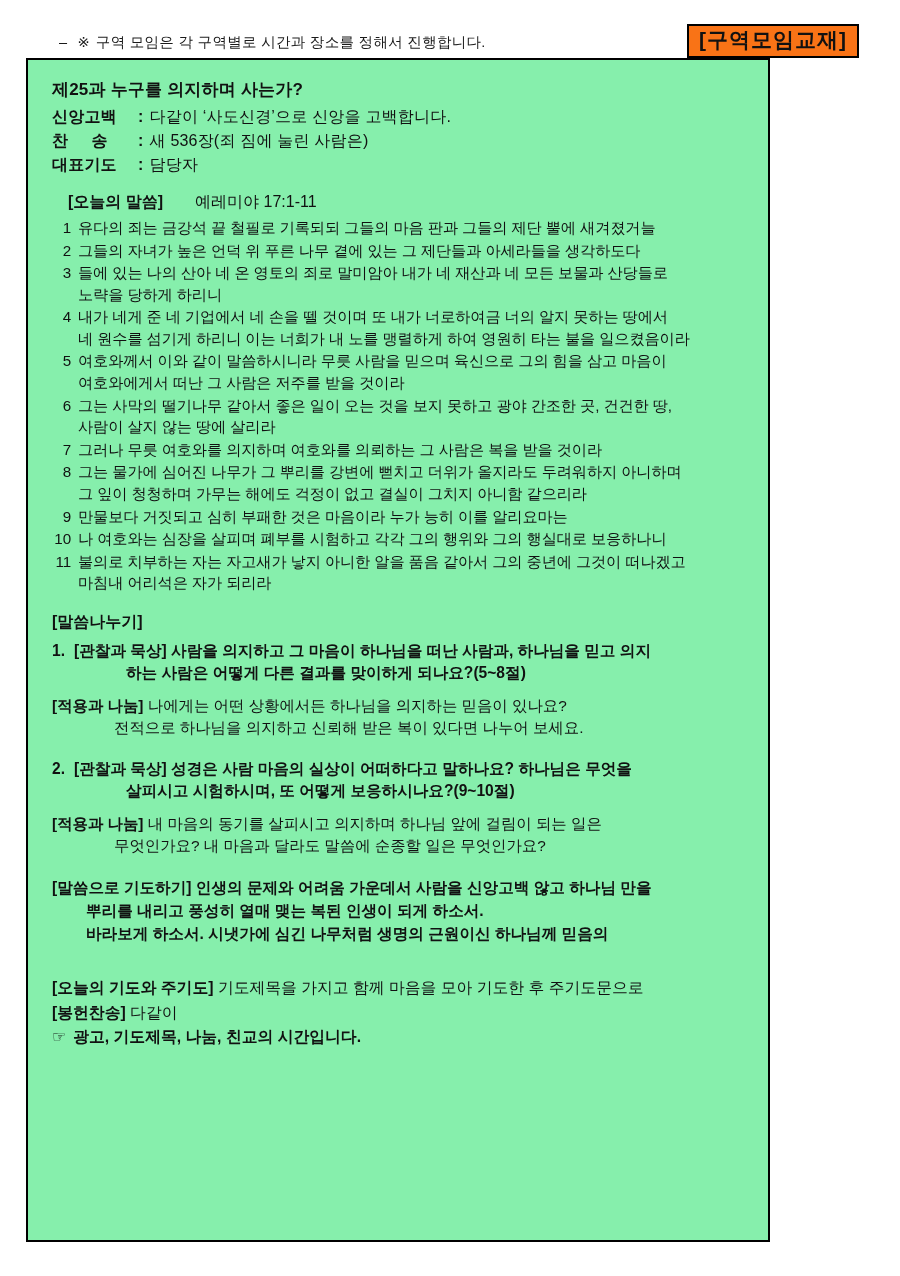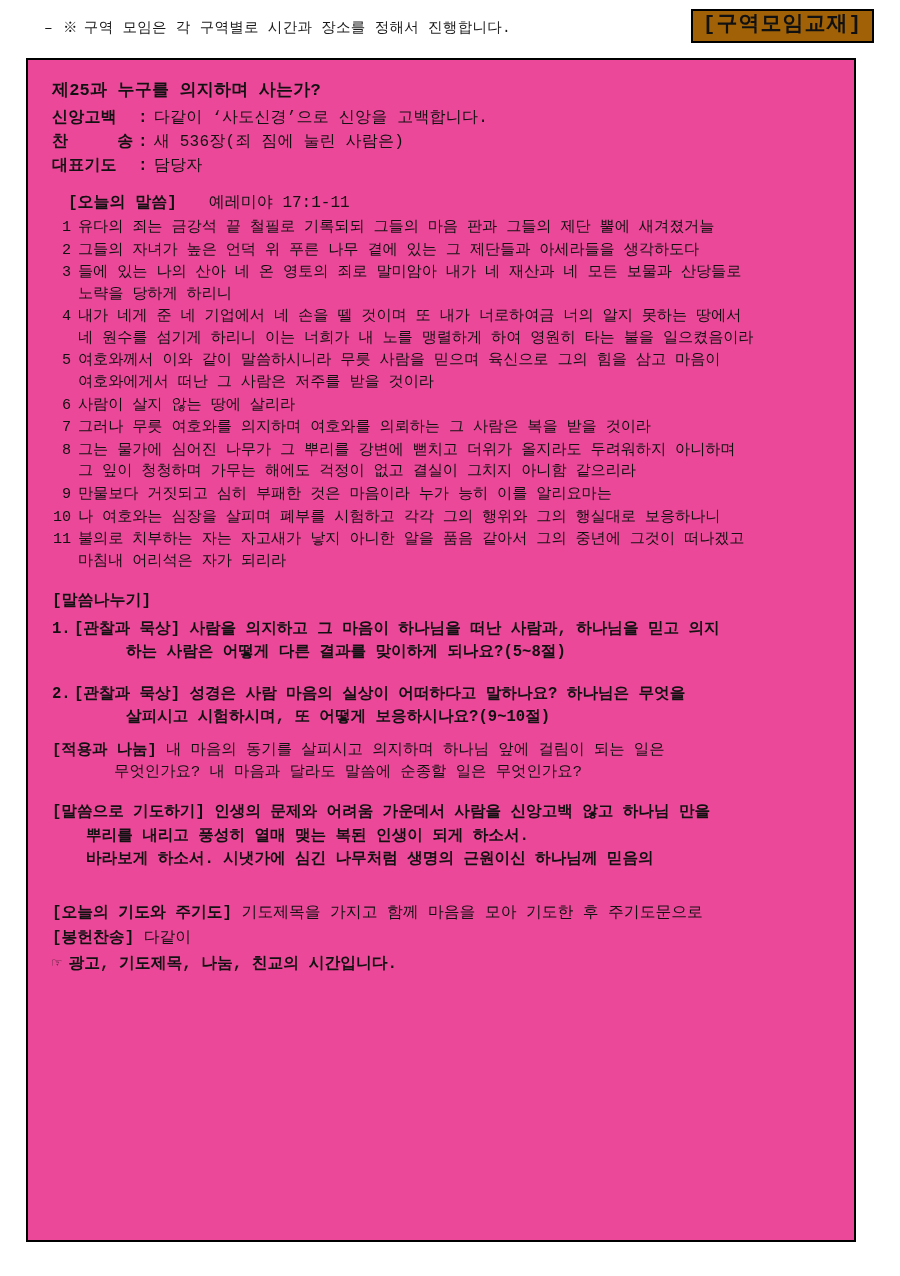--- a/index.html
+++ b/index.html
@@ -13,22 +13,21 @@
     font-family: "Liberation Sans", "DejaVu Sans", sans-serif;
     color: #111;
     position: relative;
     overflow: hidden;
   }
   .page {
     width: 900px;
     height: 1276px;
     position: relative;
     box-sizing: border-box;
-    padding: 0;
-    font-family: Liberation Mono, monospace;
+    padding: 15px;
   }
   
   .top-strip {
     position: relative;
     height: 46px;
     display: flex;
     align-items: center;
     justify-content: space-between;
     padding: 0 26px 0 44px;
     box-sizing: border-box;
@@ -43,33 +42,33 @@
   }
   .top-note .dash { margin-right: 10px; }
   .top-note .mark { margin-right: 6px; }
   .title-box {
     border: 2px solid #000;
     padding: 3px 10px 4px 10px;
     font-size: 21px;
     font-weight: 700;
     letter-spacing: 1px;
     line-height: 1.05;
-    background: #a16207;
+    background: #f97316;
     margin-top: 6px;
   }
   
   .frame {
     position: absolute;
     left: 26px;
     top: 58px;
-    width: 830px;
+    width: 744px;
     height: 1184px;
     border: 2px solid #000;
     box-sizing: border-box;
-    background: #ec4899;
+    background: #86efac;
   }
   .frame-inner {
     padding: 18px 22px 10px 24px;
     box-sizing: border-box;
     height: 100%;
   }
   
   .lesson-title {
     font-size: 17px;
     font-weight: 700;
@@ -237,20 +236,21 @@
         <li class="verse">
           <span class="vnum">5</span>
           <span class="vtext">
             <span>여호와께서 이와 같이 말씀하시니라 무릇 사람을 믿으며 육신으로 그의 힘을 삼고 마음이</span>
             <span class="cont">여호와에게서 떠난 그 사람은 저주를 받을 것이라</span>
           </span>
         </li>
         <li class="verse">
           <span class="vnum">6</span>
           <span class="vtext">
+            <span>그는 사막의 떨기나무 같아서 좋은 일이 오는 것을 보지 못하고 광야 간조한 곳, 건건한 땅,</span>
             <span class="cont">사람이 살지 않는 땅에 살리라</span>
           </span>
         </li>
         <li class="verse">
           <span class="vnum">7</span>
           <span class="vtext">
             <span>그러나 무릇 여호와를 의지하며 여호와를 의뢰하는 그 사람은 복을 받을 것이라</span>
           </span>
         </li>
         <li class="verse">
@@ -284,20 +284,25 @@
       <div class="share-head">[말씀나누기]</div>
 
       <div class="q">
         <span class="q-num">1.</span>
         <span class="q-body">
           <span>[관찰과 묵상]</span>
           <span>사람을 의지하고 그 마음이 하나님을 떠난 사람과, 하나님을 믿고 의지</span>
           <span class="l2">하는 사람은 어떻게 다른 결과를 맞이하게 되나요?(5~8절)</span>
         </span>
       </div>
+      <div class="apply">
+        <span class="tag">[적용과 나눔]</span>
+        <span>나에게는 어떤 상황에서든 하나님을 의지하는 믿음이 있나요?</span>
+        <span class="l2">전적으로 하나님을 의지하고 신뢰해 받은 복이 있다면 나누어 보세요.</span>
+      </div>
 
       <div class="block-gap"></div>
 
       <div class="q">
         <span class="q-num">2.</span>
         <span class="q-body">
           <span>[관찰과 묵상]</span>
           <span>성경은 사람 마음의 실상이 어떠하다고 말하나요? 하나님은 무엇을</span>
           <span class="l2">살피시고 시험하시며, 또 어떻게 보응하시나요?(9~10절)</span>
         </span>

